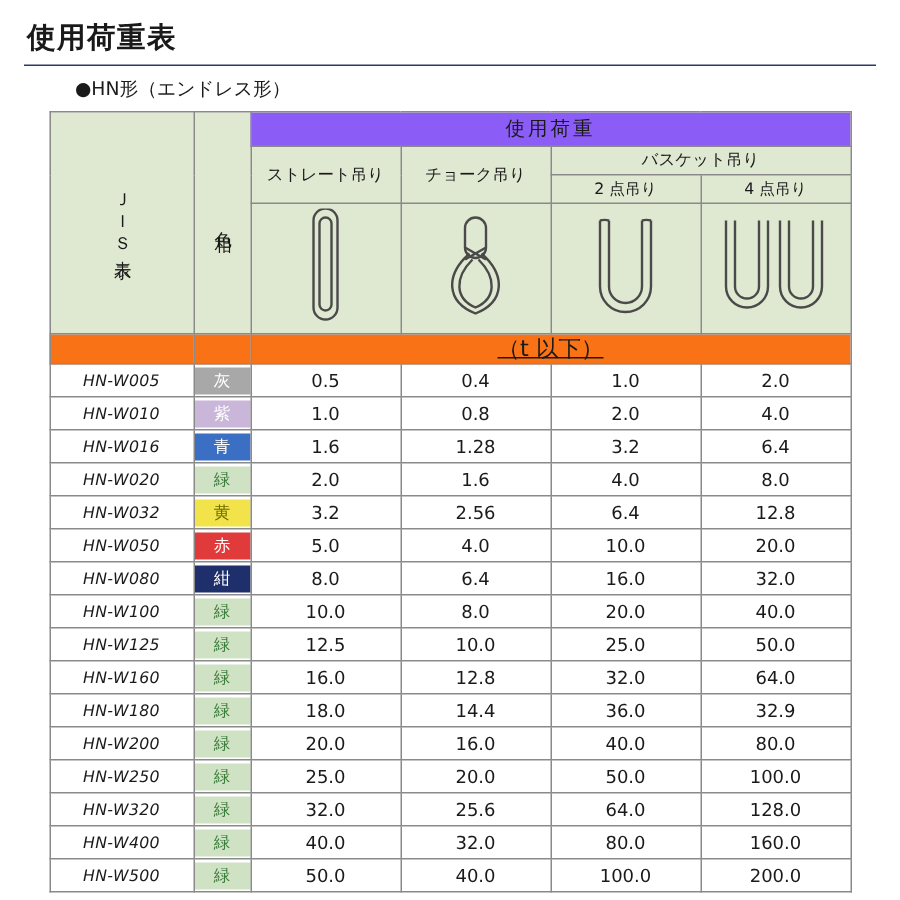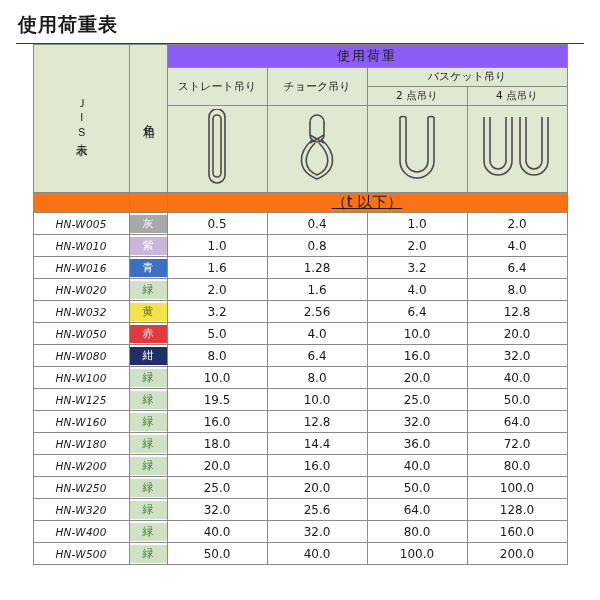--- a/index.html
+++ b/index.html
@@ -66,20 +66,21 @@
 </head>
 <body>
 
 <div class="page">
 
   <div class="title-row">
     <span class="title-main">使用荷重表</span>
   </div>
   <div class="title-rule"></div>
 
+  <div class="subhead">●HN形（エンドレス形）</div>
 
   <table class="sling">
     <colgroup>
       <col style="width:96px">
       <col style="width:38px">
       <col style="width:100px">
       <col style="width:100px">
       <col style="width:100px">
       <col style="width:100px">
     </colgroup>
@@ -221,21 +222,21 @@
         <td class="val">10.0</td>
         <td class="val">8.0</td>
         <td class="val">20.0</td>
         <td class="val">40.0</td>
       </tr>
       <tr class="row-h">
         <td class="code">HN-W125</td>
         <td>
             <span class="colorname" style="background: rgb(207, 227, 196); color: rgb(58, 125, 58);">緑</span>
           </td>
-        <td class="val">19.5</td>
+        <td class="val">12.5</td>
         <td class="val">10.0</td>
         <td class="val">25.0</td>
         <td class="val">50.0</td>
       </tr>
       <tr class="row-h">
         <td class="code">HN-W160</td>
         <td>
             <span class="colorname" style="background: rgb(207, 227, 196); color: rgb(58, 125, 58);">緑</span>
           </td>
         <td class="val">16.0</td>
@@ -244,21 +245,21 @@
         <td class="val">64.0</td>
       </tr>
       <tr class="row-h">
         <td class="code">HN-W180</td>
         <td>
             <span class="colorname" style="background: rgb(207, 227, 196); color: rgb(58, 125, 58);">緑</span>
           </td>
         <td class="val">18.0</td>
         <td class="val">14.4</td>
         <td class="val">36.0</td>
-        <td class="val">72.0</td>
+        <td class="val">32.9</td>
       </tr>
       <tr class="row-h">
         <td class="code">HN-W200</td>
         <td>
             <span class="colorname" style="background: rgb(207, 227, 196); color: rgb(58, 125, 58);">緑</span>
           </td>
         <td class="val">20.0</td>
         <td class="val">16.0</td>
         <td class="val">40.0</td>
         <td class="val">80.0</td>

